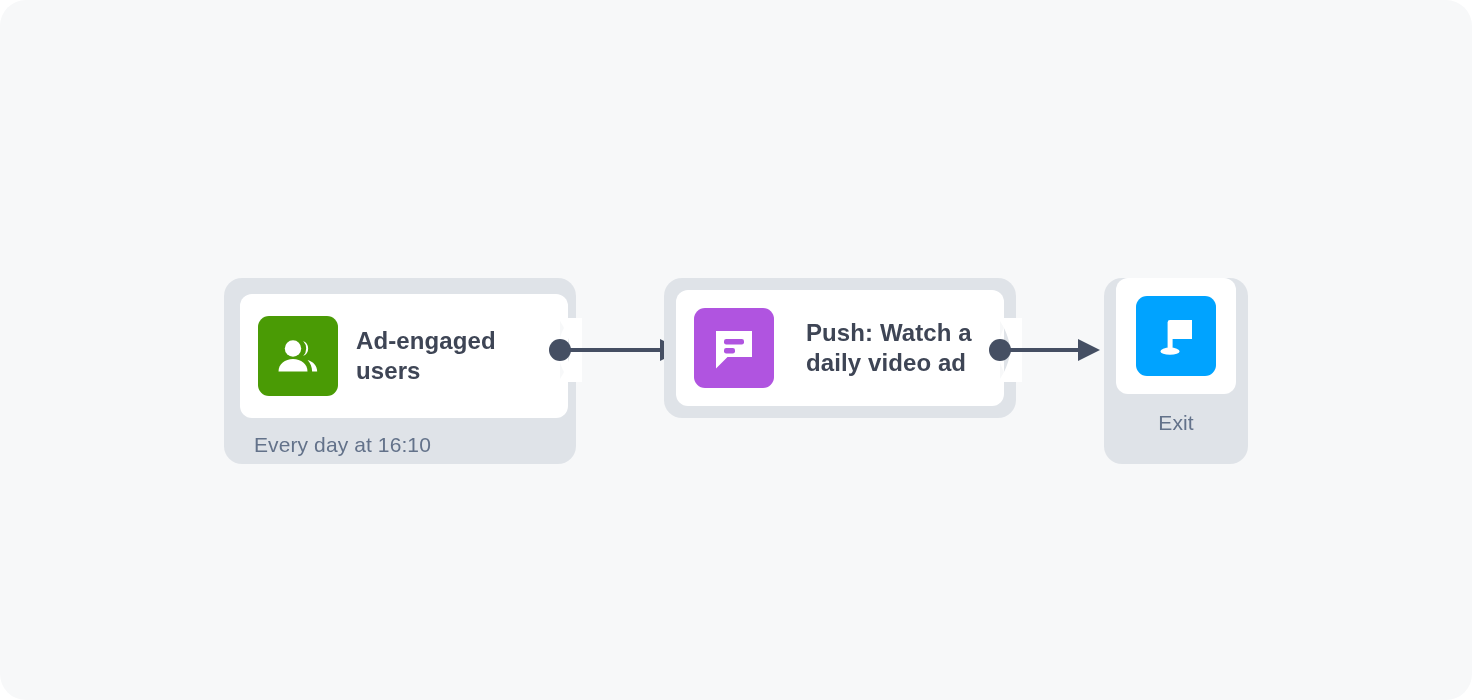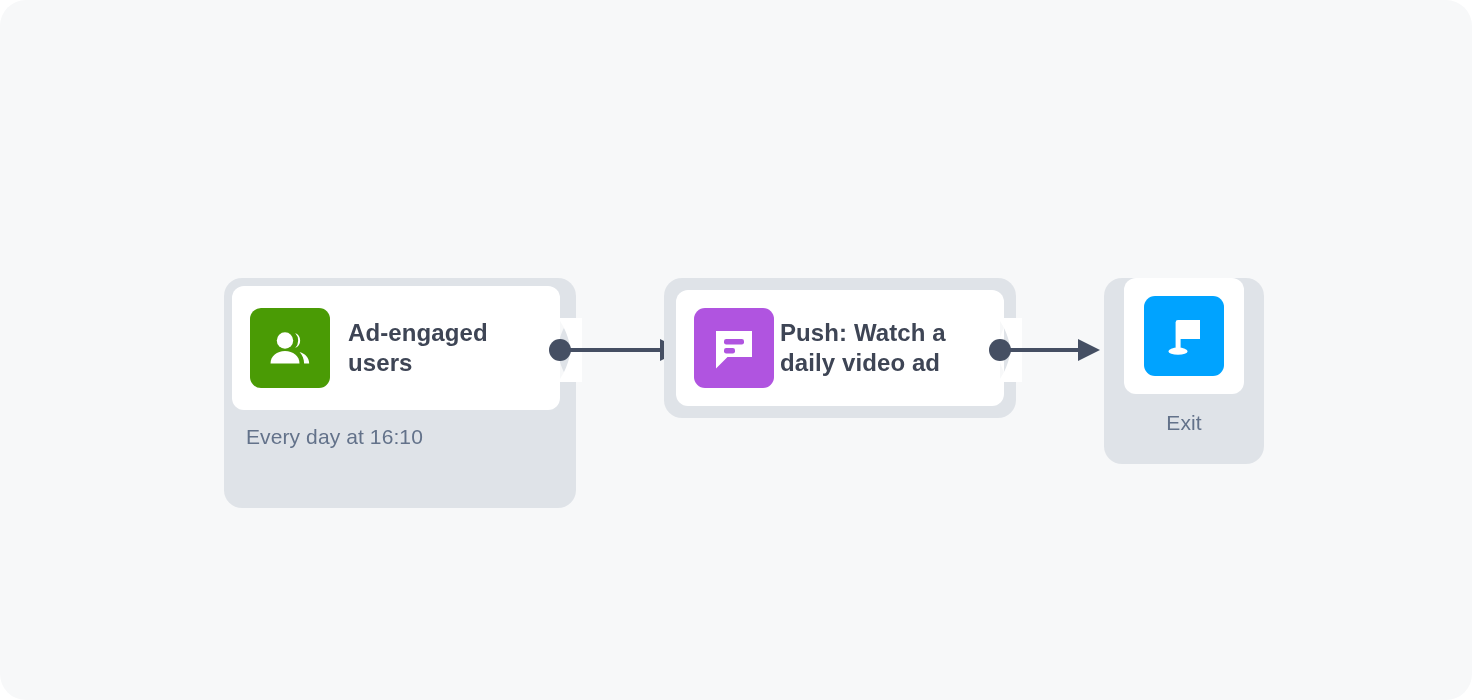--- a/index.html
+++ b/index.html
@@ -40,22 +40,22 @@
     box-sizing: border-box;
     display: flex;
     align-items: center;
   }
 
   
   #node-trigger {
     left: 224px;
     top: 278px;
     width: 352px;
-    height: 230px;
-    padding: 8px;
+    height: 186px;
+    padding: 16px;
   }
   #node-trigger .card {
     width: 328px;
     height: 124px;
     padding: 0 16px 0 18px;
     gap: 18px;
   }
   #node-trigger .node-subtitle {
     padding: 14px 4px 0 14px;
     font-size: 21px;
@@ -70,28 +70,28 @@
     left: 664px;
     top: 278px;
     width: 352px;
     height: 140px;
     padding: 12px;
   }
   #node-push .card {
     width: 328px;
     height: 116px;
     padding: 0 14px 0 18px;
-    gap: 6px;
+    gap: 32px;
   }
 
   
   #node-exit {
     left: 1104px;
     top: 278px;
-    width: 160px;
+    width: 144px;
     height: 186px;
     display: flex;
     flex-direction: column;
     align-items: center;
   }
   #node-exit .card {
     width: 120px;
     height: 116px;
     justify-content: center;
   }

